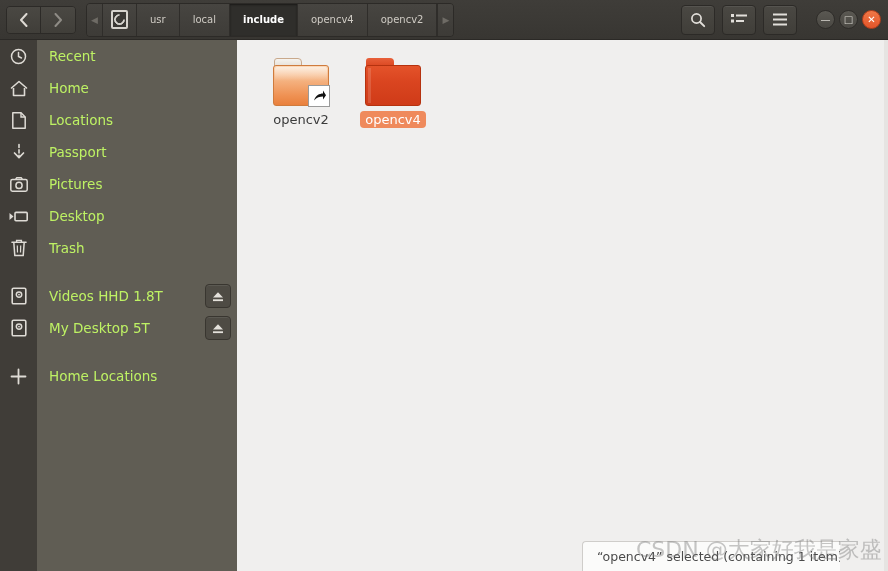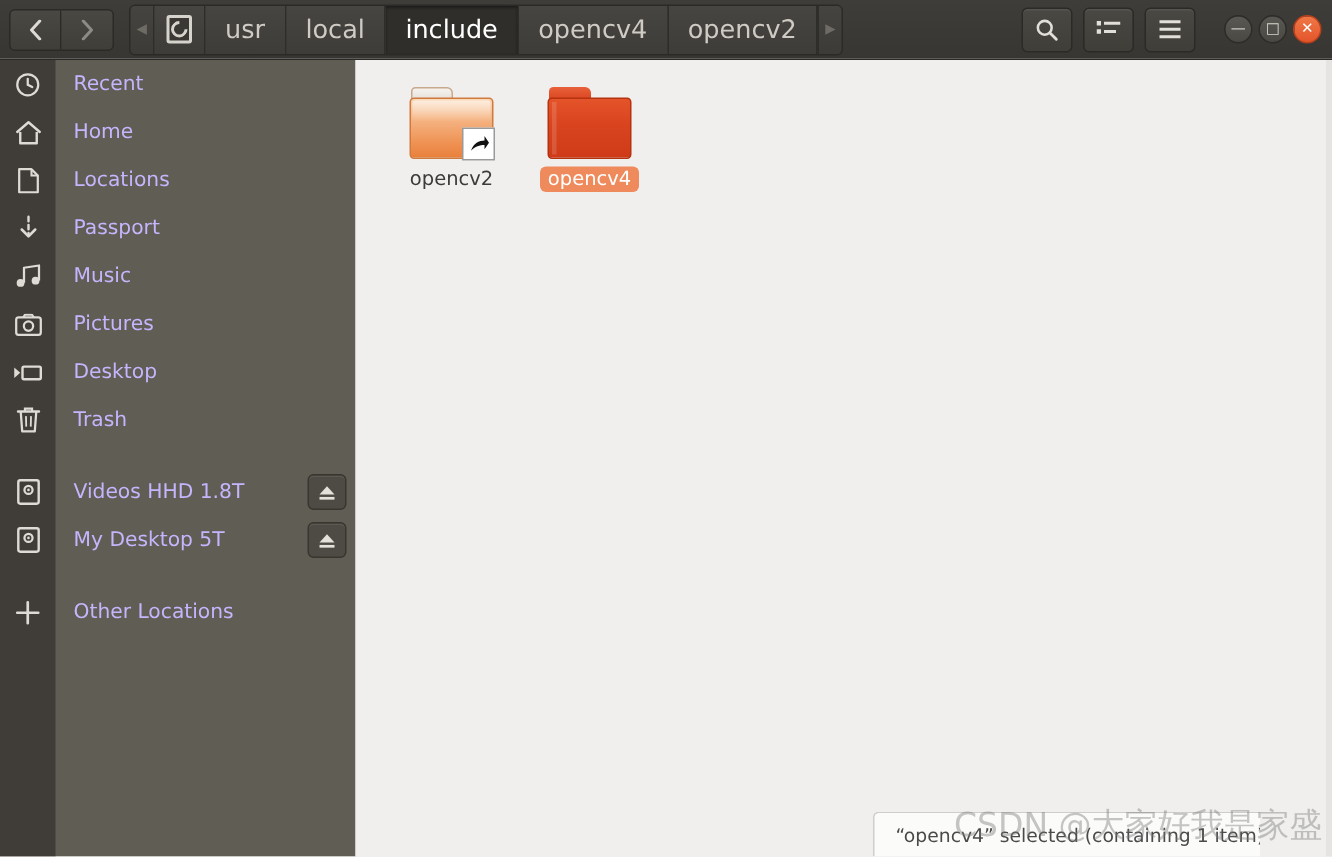--- a/index.html
+++ b/index.html
@@ -48,26 +48,26 @@
     color:#6e6b65; font-size:9px;
     background:linear-gradient(#464440,#3d3b37);
     border-right:1px solid #2f2d2a;
   }
   .path-arrow.right { border-right:none; border-left:1px solid #2f2d2a; }
   .crumb {
     display:flex; align-items:center; justify-content:center;
     padding:0 13px;
     background:linear-gradient(#474541,#3e3c38);
     border-right:1px solid #2f2d2a;
-    color:#cfcbc4; font-size:17px; white-space:nowrap;
+    color:#cfcbc4; font-size:10px; white-space:nowrap;
   }
   .crumb.icon-crumb { padding:0 8px; }
   .crumb.current {
     background:#2f2e2b;
-    color:#ffffff; font-weight:normal;
+    color:#ffffff; font-weight:bold;
     box-shadow:inset 0 1px 2px rgba(0,0,0,.45);
   }
   .crumb:last-of-type { border-right:none; }
   .fs-icon {
     width:17px; height:19px; border:2px solid #d6d3cd; border-radius:2px;
     display:flex; align-items:center; justify-content:center;
     position:relative; background:#3a3834;
   }
   .fs-icon::after {
     content:""; width:7px; height:7px; border-radius:50%;
@@ -110,21 +110,21 @@
   .sb-item {
     position:relative; height:32px;
     display:flex; align-items:center;
   }
   .sb-icon {
     width:37px; min-width:37px; height:32px;
     display:flex; align-items:center; justify-content:center;
     color:#dedbd5;
   }
   .sb-label {
-    color:#c4b5fd; font-size:13.5px; padding-left:12px;
+    color:#bef264; font-size:13.5px; padding-left:12px;
     white-space:nowrap;
   }
   .sb-gap { height:16px; }
   .eject {
     position:absolute; right:6px; top:4px;
     width:26px; height:24px; border-radius:4px;
     background:#4e4b44; border:1px solid #393630;
     display:flex; align-items:center; justify-content:center;
     color:#e4e1db; font-size:10px;
     box-shadow:inset 0 1px 0 rgba(255,255,255,.08);
@@ -331,30 +331,20 @@
       <div class="sb-item">
         <div class="sb-icon">
           <svg width="16" height="18" viewBox="0 0 16 18">
             <path d="M8 1.5 L8 13.5" stroke="#dedbd5" stroke-width="1.6" stroke-linecap="round" stroke-dasharray="3 2.4"></path>
             <path d="M3.5 10 L8 14.6 L12.5 10" stroke="#dedbd5" stroke-width="1.7" fill="none" stroke-linecap="round" stroke-linejoin="round"></path>
           </svg>
         </div>
         <div class="sb-label">Passport</div>
       </div>
 
-      <div class="sb-item">
-        <div class="sb-icon">
-          <svg width="18" height="16" viewBox="0 0 18 16">
-            <path d="M6 12.5 L6 2.5 L16 1 L16 11" stroke="#dedbd5" stroke-width="1.5" fill="none" stroke-linejoin="round"></path>
-            <circle cx="3.7" cy="12.6" r="2.6" fill="#dedbd5"></circle>
-            <circle cx="13.7" cy="11.1" r="2.6" fill="#dedbd5"></circle>
-          </svg>
-        </div>
-        <div class="sb-label">Music</div>
-      </div>
 
       <div class="sb-item">
         <div class="sb-icon">
           <svg width="18" height="15" viewBox="0 0 18 15">
             <rect x="0.8" y="2.6" width="16.4" height="11.6" rx="1.6" stroke="#dedbd5" stroke-width="1.5" fill="none"></rect>
             <path d="M5.5 2.6 L6.6 0.8 L11.4 0.8 L12.5 2.6" stroke="#dedbd5" stroke-width="1.4" fill="none" stroke-linejoin="round"></path>
             <circle cx="9" cy="8.4" r="3.1" stroke="#dedbd5" stroke-width="1.5" fill="none"></circle>
           </svg>
         </div>
         <div class="sb-label">Pictures</div>
@@ -419,21 +409,21 @@
       </div>
 
       <div class="sb-gap"></div>
 
       <div class="sb-item">
         <div class="sb-icon">
           <svg width="17" height="17" viewBox="0 0 17 17">
             <path d="M8.5 1.5 L8.5 15.5 M1.5 8.5 L15.5 8.5" stroke="#dedbd5" stroke-width="1.8" stroke-linecap="round"></path>
           </svg>
         </div>
-        <div class="sb-label">Other Locations</div>
+        <div class="sb-label">Home Locations</div>
       </div>
 
     </div>
   </div>
 
   <div class="content">
     <div class="scrollgutter"></div>
 
     <div class="iconview">
 

